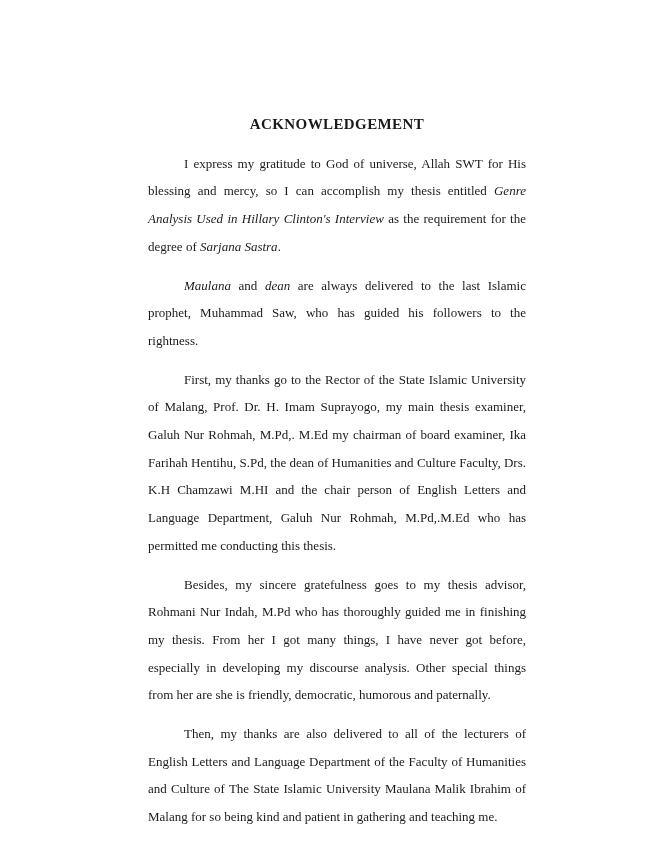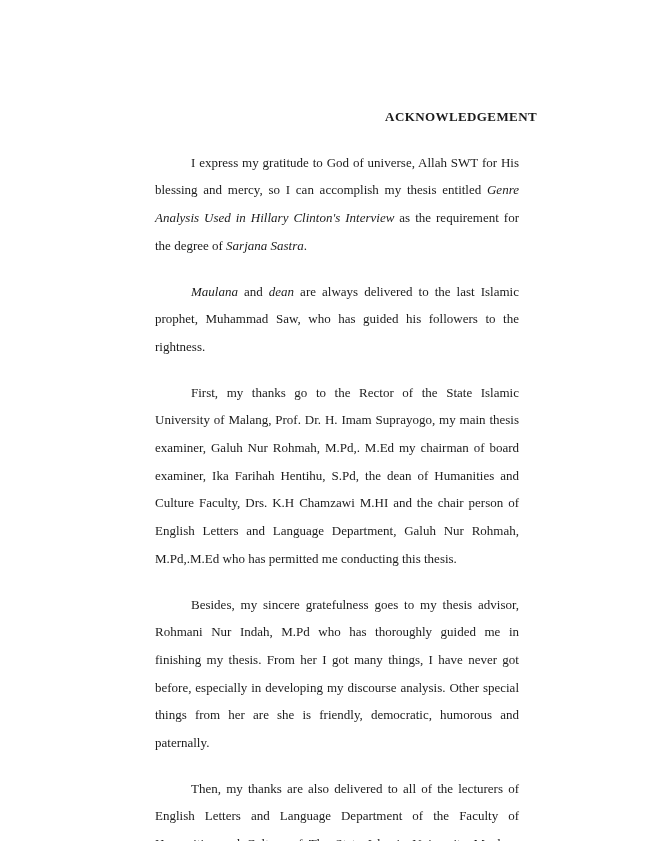--- a/index.html
+++ b/index.html
@@ -24,29 +24,29 @@
     left: 137px;
     top: 103px;
     width: 400px;
     color: #1b1b1b;
     font-size: 13px;
     line-height: 27.7px;
     text-align: justify;
     text-justify: inter-word;
   }
   .title {
-    font-size: 13px;
+    font-size: 15px;
     font-weight: 700;
     letter-spacing: 0.4px;
-    text-align: right;
-    margin: 0 0 3px 0;
+    text-align: center;
+    margin: 8px 0 3px 0;
     line-height: 27.7px;
   }
   .content p {
-    margin: 18px;
+    margin: 11px;
     text-indent: 36px;
   }
   .content em {
     font-style: italic;
   }
 </style>
 </head>
 <body>
 
 <div class="page">

